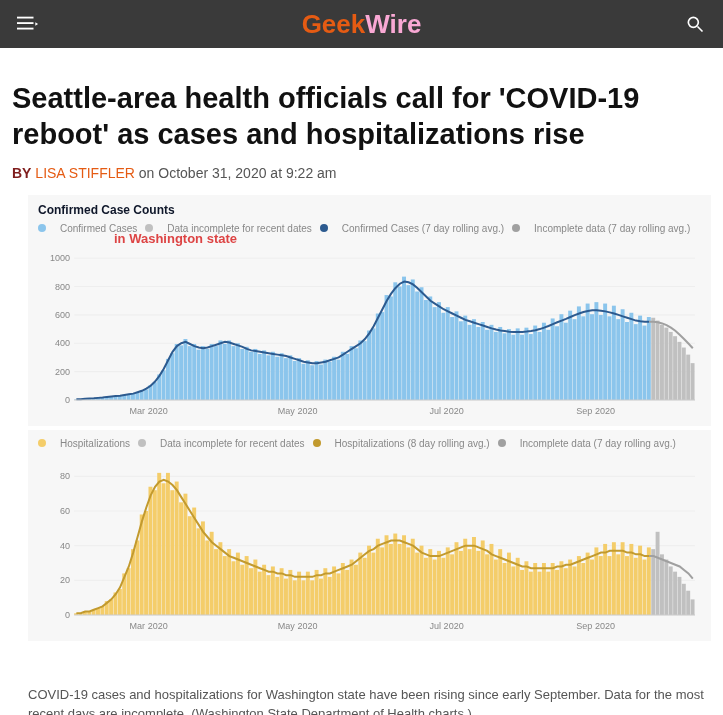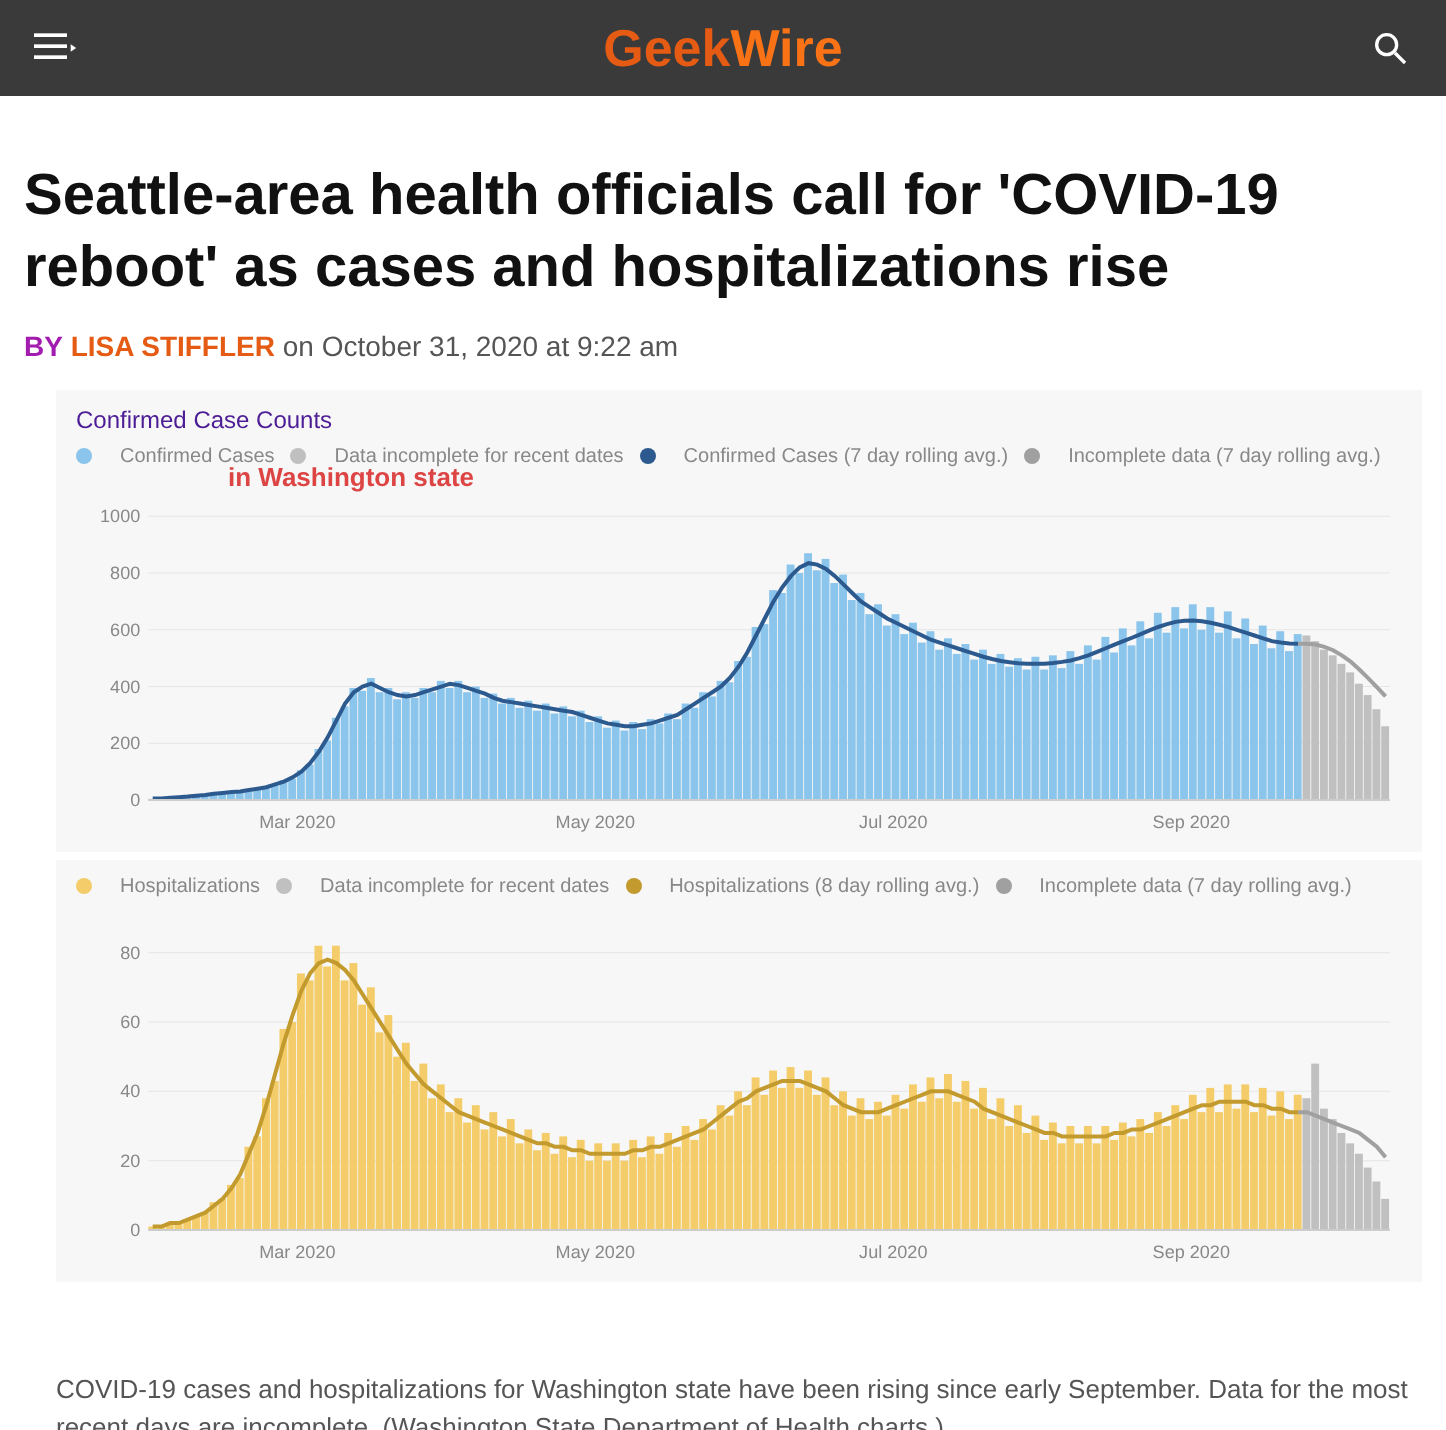--- a/index.html
+++ b/index.html
@@ -2,28 +2,28 @@
 <html><head>
 <meta charset="utf-8">
 <style>
   * { margin: 0; padding: 0; box-sizing: border-box; }
   body { font-family: -apple-system, BlinkMacSystemFont, "Segoe UI", Arial, sans-serif; background: #fff; width: 723px; }
   .header { background: #3a3a3a; height: 48px; display: flex; align-items: center; justify-content: space-between; padding: 0 16px; }
   .menu-icon, .search-icon { width: 24px; height: 24px; display: flex; align-items: center; justify-content: center; cursor: pointer; }
   .menu-icon svg, .search-icon svg { fill: #fff; }
   .logo { display: flex; align-items: flex-end; font-size: 26px; font-weight: bold; }
   .logo-geek { color: #e55b13; }
-  .logo-wire { color: #f97316; }
+  .logo-wire { color: #f9a8d4; }
   .article { padding: 32px 12px; }
   .headline { font-size: 29px; font-weight: bold; line-height: 1.25; color: #111; margin-bottom: 12px; }
   .byline { font-size: 14px; color: #555; margin-bottom: 14px; }
-  .byline-by { font-weight: bold; color: #a21caf; }
-  .byline-author { color: #e55b13; font-weight: bold; }
+  .byline-by { font-weight: bold; color: #7f1d1d; }
+  .byline-author { color: #e55b13; font-weight: normal; }
   .chart-container { background: #f7f7f7; padding: 8px 10px 6px 10px; margin-bottom: 4px; position: relative; }
-  .chart-title { font-size: 12px; font-weight: normal; color: #4c1d95; margin-bottom: 6px; }
+  .chart-title { font-size: 12px; font-weight: bold; color: #0f172a; margin-bottom: 6px; }
   .chart-legend { font-size: 10px; color: #888; margin-bottom: 6px; display: flex; flex-wrap: wrap; gap: 8px; }
   .legend-item { display: flex; align-items: center; gap: 14px; }
   .legend-swatch { width: 8px; height: 8px; border-radius: 50%; display: inline-block; }
   .chart-area { position: relative; height: 180px; }
   .chart-svg { width: 100%; height: 100%; }
   .axis-label { font-size: 9px; fill: #888; }
   .overlay-title { position: absolute; top: 34px; left: 86px; pointer-events: none; }
   .overlay-covid { font-family: Arial, sans-serif; font-size: 38px; font-weight: 900; letter-spacing: 1px; color: #4a5050; line-height: 1; }
   .overlay-sub { font-size: 13px; font-weight: bold; color: #d44; margin-top: 2px; text-align: right; }
   .caption { font-size: 13px; color: #555; line-height: 1.5; padding: 8px 12px 16px 28px; }

